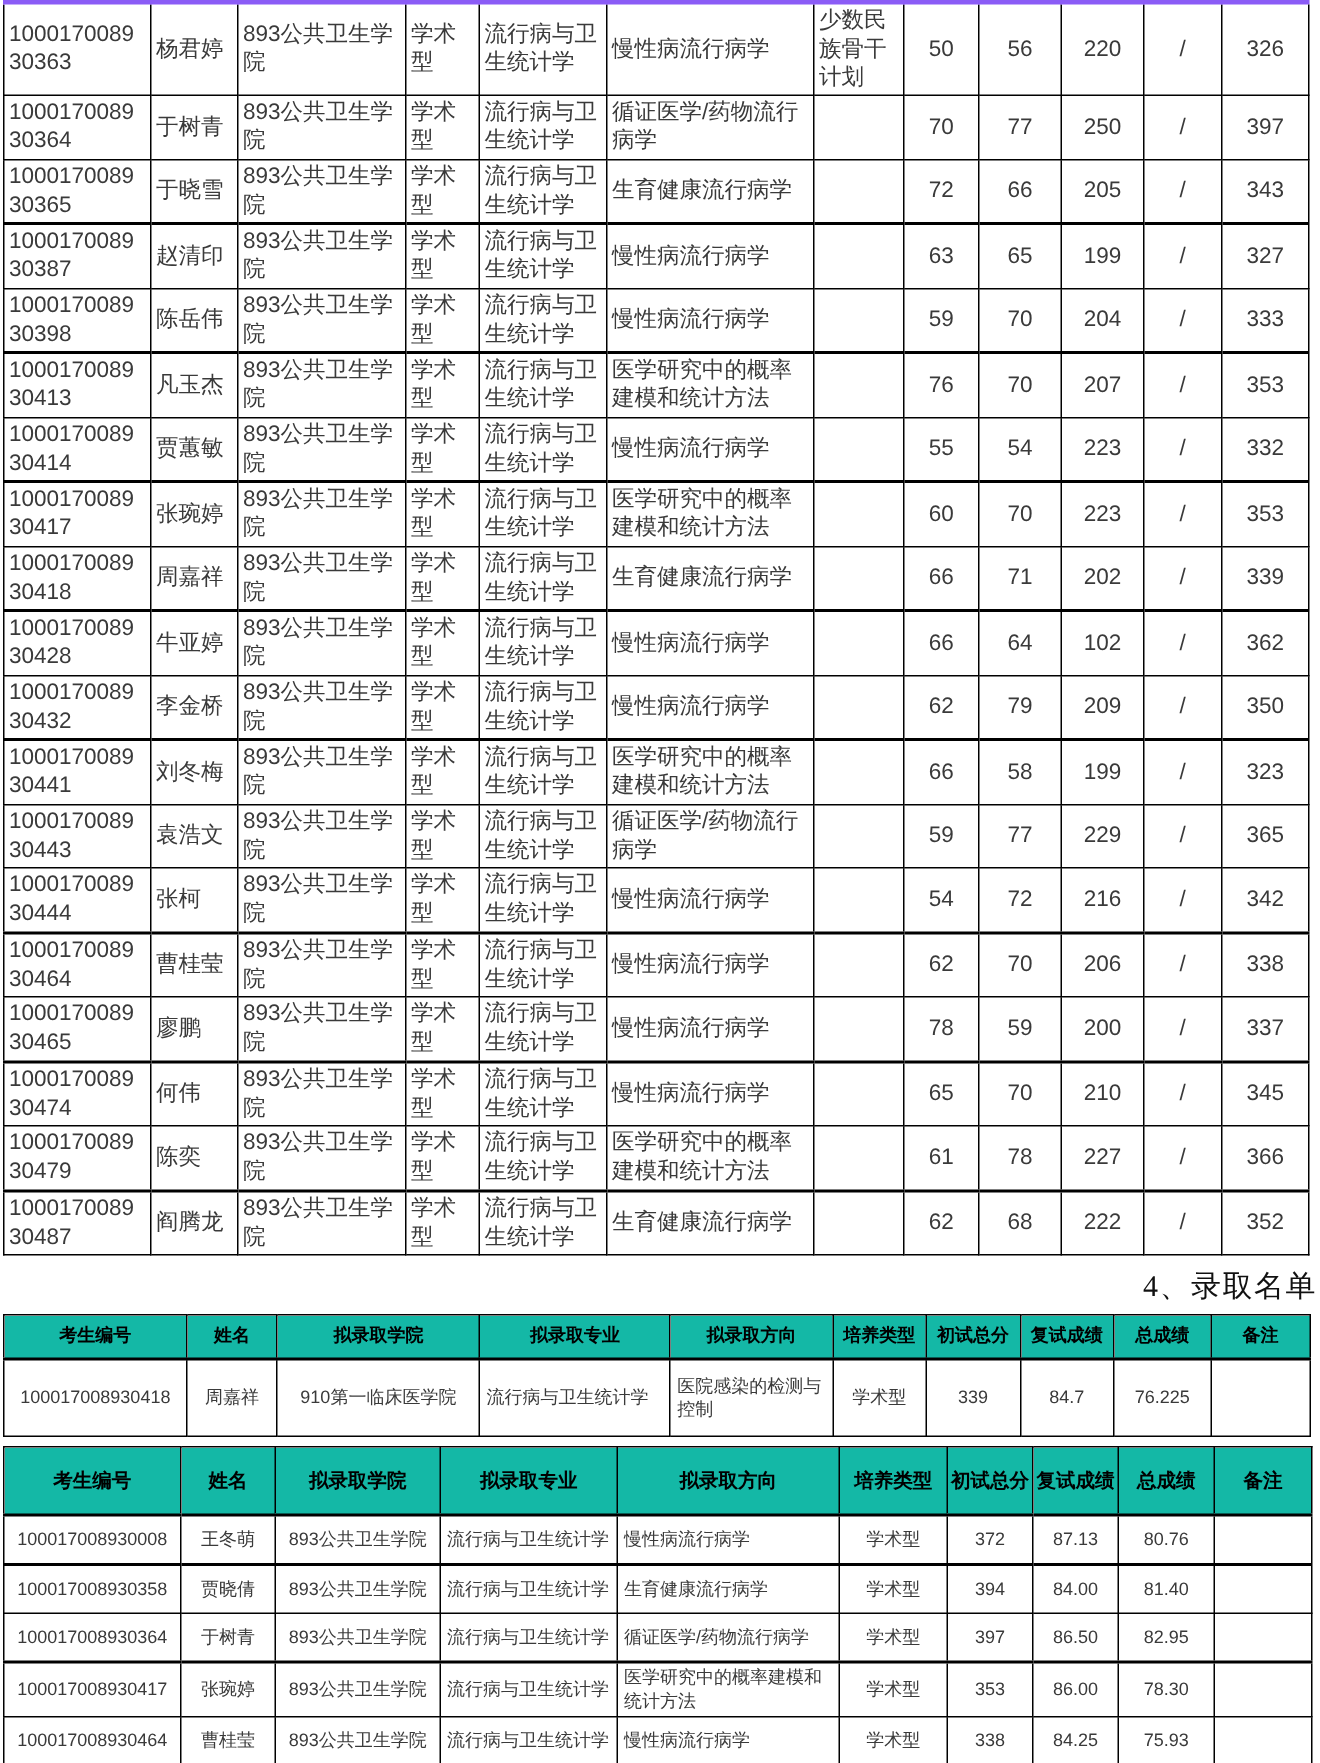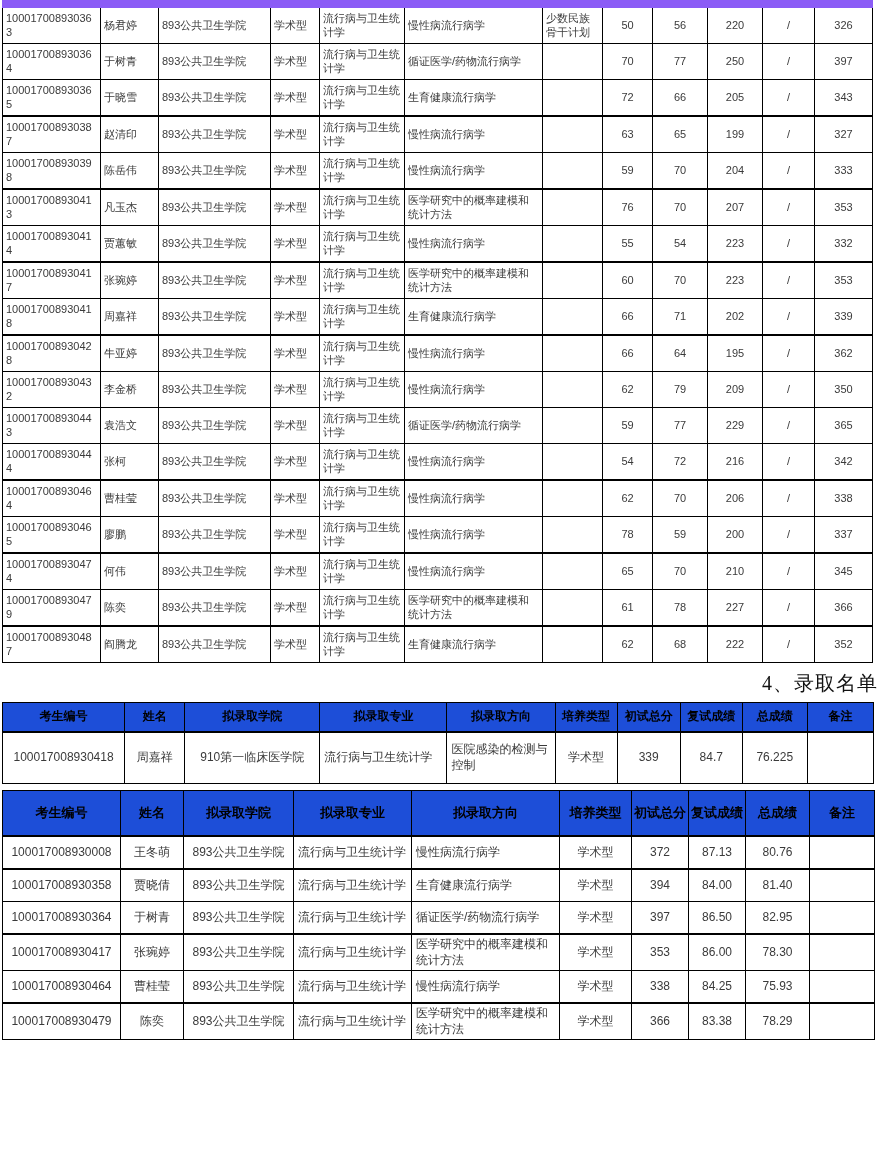--- a/index.html
+++ b/index.html
@@ -3,33 +3,33 @@
 <meta charset="utf-8">
 <style>
   html,body{margin:0;padding:0;background:#ffffff;}
   body{width:880px;font-family:"Liberation Sans",sans-serif;color:#2e2e2e;}
   .page{padding:0 2px;}
 
   table{border-collapse:collapse;table-layout:fixed;}
   td,th{border:1px solid #000;overflow:hidden;vertical-align:middle;word-break:break-all;}
 
   
-  .top-table{width:870px;font-size:11px;line-height:1.25;color:#3a3a3a;border-top:8px solid #8b5cf6;padding-left:39px;}
+  .top-table{width:870px;font-size:15px;line-height:1.25;color:#3a3a3a;border-top:3px solid #8b5cf6;padding-left:39px;}
   .top-table td{padding:2px 3px;height:31px;}
   .top-table tr.group-start td{border-top-width:2px;}
   .c-left{text-align:left;}
   .c-center{text-align:center;}
 
   
   .section-heading{font-family:"Liberation Serif",serif;font-weight:normal;font-size:20px;
     color:#111;margin:7px 0 5px 0;letter-spacing:1px;text-align:right;}
 
   
   .adm-table{width:872px;font-size:12px;line-height:1.3;color:#3a3a3a;}
-  .adm-table th{background:#1d4ed8;color:#000;font-weight:bold;text-align:center;padding:3px 2px;}
+  .adm-table th{background:#14b8a6;color:#000;font-weight:bold;text-align:center;padding:3px 2px;}
   .adm-table td{padding:2px 4px;}
   .adm-a{margin-top:2px;}
   .adm-a th{height:22px;}
   .adm-a td{height:46px;}
   .adm-b{margin-top:6px;}
   .adm-b th{height:38px;font-size:13px;}
   .adm-b td{height:27px;}
   .adm-b tr.group-start td{border-top-width:2px;margin-top:31px;}
   .adm-table thead tr{border-bottom:2px solid #000;}
 </style>
@@ -183,37 +183,51 @@
         <tr class="group-start">
           <td class="c-left">100017008930428</td>
           <td class="c-left">牛亚婷</td>
           <td class="c-left">893公共卫生学院</td>
           <td class="c-left">学术型</td>
           <td class="c-left">流行病与卫生统计学</td>
           <td class="c-left">慢性病流行病学</td>
           <td class="c-left"></td>
           <td class="c-center">66</td>
           <td class="c-center">64</td>
-          <td class="c-center">195</td>
+          <td class="c-center">102</td>
           <td class="c-center">/</td>
           <td class="c-center">362</td>
         </tr>
         <tr>
           <td class="c-left">100017008930432</td>
           <td class="c-left">李金桥</td>
           <td class="c-left">893公共卫生学院</td>
           <td class="c-left">学术型</td>
           <td class="c-left">流行病与卫生统计学</td>
           <td class="c-left">慢性病流行病学</td>
           <td class="c-left"></td>
           <td class="c-center">62</td>
           <td class="c-center">79</td>
           <td class="c-center">209</td>
           <td class="c-center">/</td>
           <td class="c-center">350</td>
+        </tr>
+        <tr class="group-start">
+          <td class="c-left">100017008930441</td>
+          <td class="c-left">刘冬梅</td>
+          <td class="c-left">893公共卫生学院</td>
+          <td class="c-left">学术型</td>
+          <td class="c-left">流行病与卫生统计学</td>
+          <td class="c-left">医学研究中的概率建模和统计方法</td>
+          <td class="c-left"></td>
+          <td class="c-center">66</td>
+          <td class="c-center">58</td>
+          <td class="c-center">199</td>
+          <td class="c-center">/</td>
+          <td class="c-center">323</td>
         </tr>
         <tr>
           <td class="c-left">100017008930443</td>
           <td class="c-left">袁浩文</td>
           <td class="c-left">893公共卫生学院</td>
           <td class="c-left">学术型</td>
           <td class="c-left">流行病与卫生统计学</td>
           <td class="c-left">循证医学/药物流行病学</td>
           <td class="c-left"></td>
           <td class="c-center">59</td>

